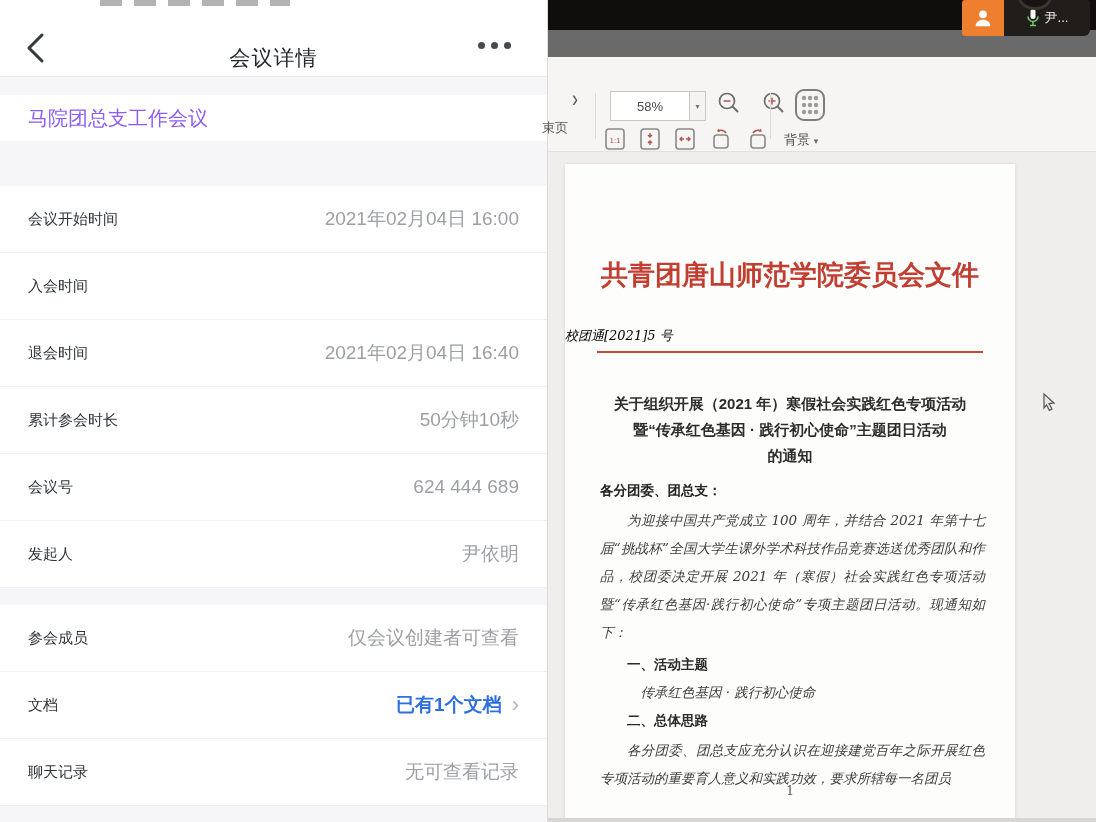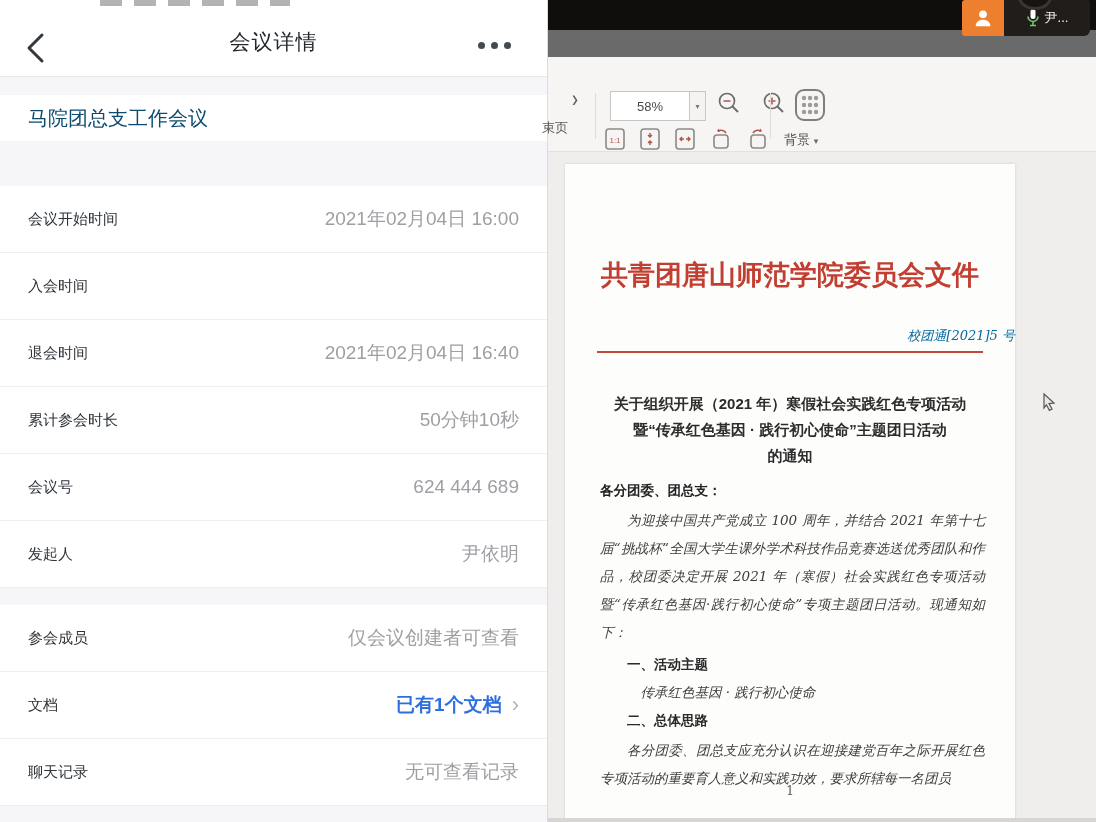--- a/index.html
+++ b/index.html
@@ -7,28 +7,28 @@
     font-family:"Liberation Sans", sans-serif; }
   .stage { position:relative; width:1096px; height:822px; }
 
   
   .left-panel { position:absolute; left:0; top:0; width:548px; height:822px;
     background:#fff; border-right:1px solid #dcdcdc; display:flex; flex-direction:column; }
   .artifact { position:absolute; top:0; left:100px; width:190px; height:6px;
     background:repeating-linear-gradient(90deg,#8a8a8a 0 22px,transparent 22px 34px); opacity:.65; }
   .lp-header { position:relative; height:77px; border-bottom:1px solid #e9e9e9; flex:0 0 auto; }
   .back-btn { position:absolute; left:22px; top:30px; width:30px; height:36px; cursor:pointer; }
-  .lp-title { position:absolute; left:0; right:0; top:28px; text-align:center;
+  .lp-title { position:absolute; left:0; right:0; top:44px; text-align:center;
     font-size:21px; color:#23272b; letter-spacing:1px; }
   .more-btn { position:absolute; right:36px; top:42px; display:flex; gap:6px; cursor:pointer; }
   .more-btn i { width:7px; height:7px; border-radius:50%; background:#454a4f; }
   .gap { background:#f6f6f8; flex:0 0 auto; }
   .g18{height:18px;} .g45{height:45px;} .g17{height:17px;}
   .title-row { height:46px; display:flex; align-items:center; padding:0 28px;
-    font-size:20px; color:#0c4a6e; flex:0 0 auto; }
+    font-size:20px; color:#8b5cf6; flex:0 0 auto; }
   .info-row { height:67px; display:flex; align-items:center; justify-content:space-between;
     padding:0 28px; border-bottom:1px solid #efefef; flex:0 0 auto; background:#fff; }
   .info-row .lbl { font-size:15px; color:#2e3338; }
   .info-row .val { font-size:19px; color:#9d9fa3; }
   .info-row .val.link { color:#2e6fe0; font-weight:bold; }
   .row-right { display:flex; align-items:center; gap:10px; }
   .chev { font-size:22px; color:#b4b6b9; line-height:1; }
   .lp-bottom { flex:1 1 auto; background:#f6f6f8; }
 
   
@@ -66,22 +66,22 @@
   .bg-label { position:absolute; left:236px; top:74px; font-size:13px; color:#4f4f4f; cursor:pointer; }
   .bg-caret { font-size:9px; color:#6a6a6a; }
 
   
   .doc-area { position:absolute; left:0; top:164px; width:476px; height:666px; background:#efeeec;border-radius:30px; }
   .page { position:absolute; left:17px; top:0; width:450px; height:666px; background:#fdfdfc;
     box-shadow:0 0 3px rgba(0,0,0,.12); }
   .org-header { position:absolute; top:93px; left:0; right:0; text-align:center;
     font-family:"DejaVu Serif", serif; font-weight:bold; font-size:27px; color:#c13e30;
     letter-spacing:0px; white-space:nowrap; }
-  .doc-number { position:absolute; top:163px; left:0; right:0; text-align:right;
-    font-family:"DejaVu Serif", serif; font-style:italic; font-size:13px; color:#0369a1; }
+  .doc-number { position:absolute; top:163px; left:0; right:0; text-align:left;
+    font-family:"DejaVu Serif", serif; font-style:italic; font-size:13px; color:#000000; }
   .red-line { position:absolute; top:187px; left:32px; right:32px; border-top:2px solid #c4483b; }
   .doc-title { position:absolute; top:227px; left:20px; right:20px; text-align:center;
     font-weight:bold; font-size:15px; line-height:26px; color:#2c2c2c; }
   .doc-flow { position:absolute; top:318px; left:35px; right:30px; color:#383838; }
   .salutation { font-family:"DejaVu Serif", serif; font-weight:bold; font-size:13.5px; color:#222; }
   .para { font-family:"DejaVu Serif", serif; font-style:italic; font-size:13.5px;
     line-height:28px; text-align:justify; text-indent:2em; margin-top:6px; color:#3c3c3c; }
   .sec-head { font-weight:bold; font-size:13.5px; color:#2a2a2a; padding-left:2em; margin-top:10px; }
   .sec-body { font-family:"DejaVu Serif", serif; font-style:italic; font-size:13.5px;
     padding-left:3em; margin-top:10px; color:#3c3c3c; }

